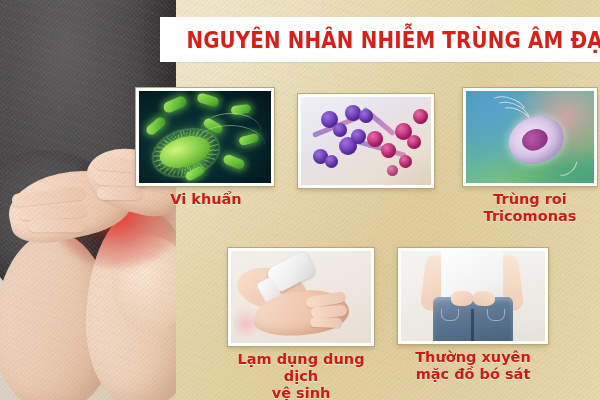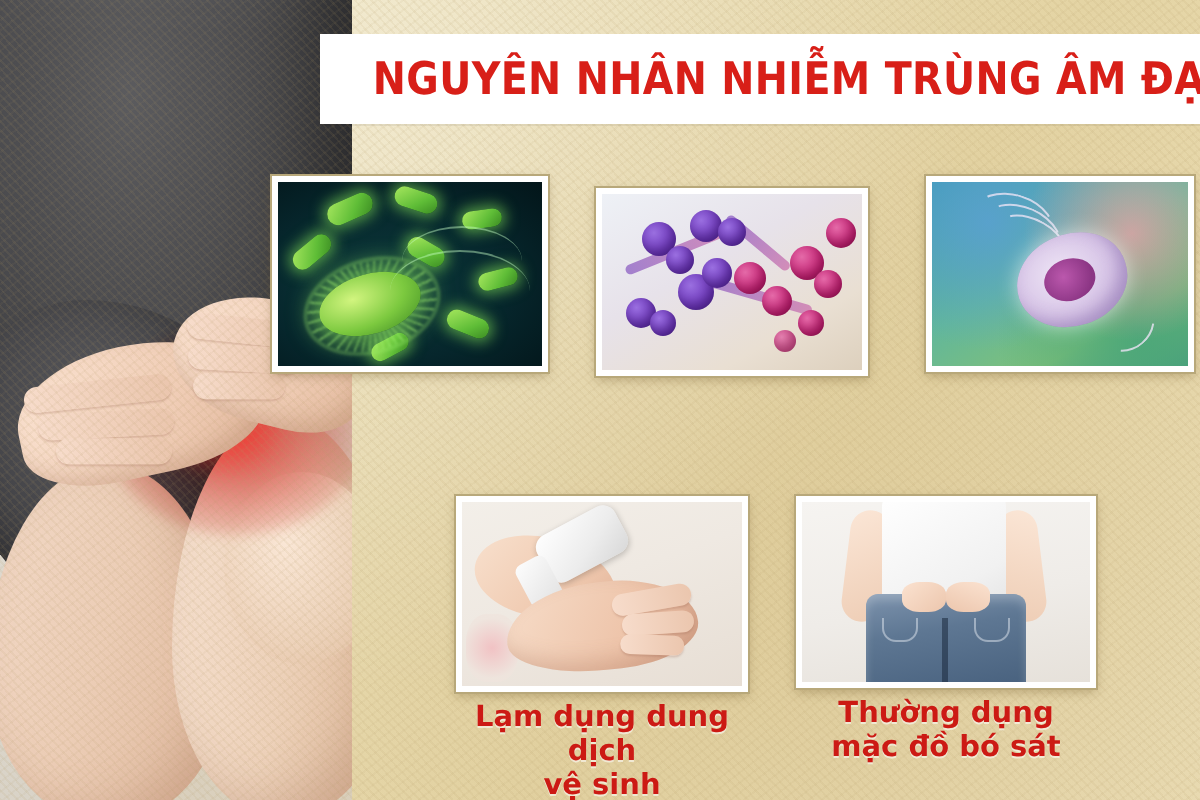--- a/index.html
+++ b/index.html
@@ -260,20 +260,21 @@
         <div class="rod" style="left:64px;top:30px;width:20px;height:10px;transform:rotate(30deg)"></div>
         <div class="rod" style="left:100px;top:44px;width:20px;height:9px;transform:rotate(-14deg)"></div>
         <div class="rod" style="left:84px;top:66px;width:22px;height:10px;transform:rotate(22deg)"></div>
         <div class="rod" style="left:46px;top:78px;width:20px;height:9px;transform:rotate(-28deg)"></div>
         <div class="cilia"></div>
         <div class="bigrod"></div>
         <div class="flag" style="left:62px;top:22px;width:60px;height:34px;"></div>
         <div class="flag" style="left:56px;top:34px;width:70px;height:40px;"></div>
       </div>
     </div>
+    <div class="cap">Vi khuẩn</div>
   </div>
 
   <div class="card" id="card-candida">
     <div class="thumb">
       <div class="art-cand">
         <div class="hypha" style="left:10px;top:26px;width:54px;transform:rotate(-22deg)"></div>
         <div class="hypha" style="left:48px;top:48px;width:58px;transform:rotate(16deg)"></div>
         <div class="hypha" style="left:58px;top:22px;width:40px;transform:rotate(40deg)"></div>
         <div class="ball bp" style="left:12px;top:52px;width:15px;height:15px"></div>
         <div class="ball bp" style="left:24px;top:58px;width:13px;height:13px"></div>
@@ -299,20 +300,22 @@
       <div class="art-tri">
         <div class="fl" style="left:18px;top:6px;transform:rotate(18deg)"></div>
         <div class="fl" style="left:22px;top:12px;transform:rotate(24deg)"></div>
         <div class="fl" style="left:26px;top:18px;transform:rotate(30deg)"></div>
         <div class="proto">
           <div class="proto-core"></div>
         </div>
         <div class="fl" style="left:82px;top:58px;width:28px;height:24px;transform:rotate(140deg)"></div>
       </div>
     </div>
+    <div class="cap">Trùng roi
+Tricomonas</div>
   </div>
 
   <div class="card" id="card-hygiene">
     <div class="thumb">
       <div class="art-hyg">
         <div class="h-bg-pink"></div>
         <div class="h-hand2"></div>
         <div class="bottle"></div>
         <div class="bottle-neck"></div>
         <div class="drop"></div>
@@ -335,17 +338,17 @@
         <div class="t-torso"></div>
         <div class="jeans">
           <div class="j-pocket" style="left:8px;top:12px"></div>
           <div class="j-pocket" style="left:54px;top:12px"></div>
         </div>
         <div class="jeans-split"></div>
         <div class="t-handL"></div>
         <div class="t-handR"></div>
       </div>
     </div>
-    <div class="cap">Thường dụng
+    <div class="cap">Thường xuyên
 mặc đồ bó sát</div>
   </div>
 
 </div>
 
 </body></html>

